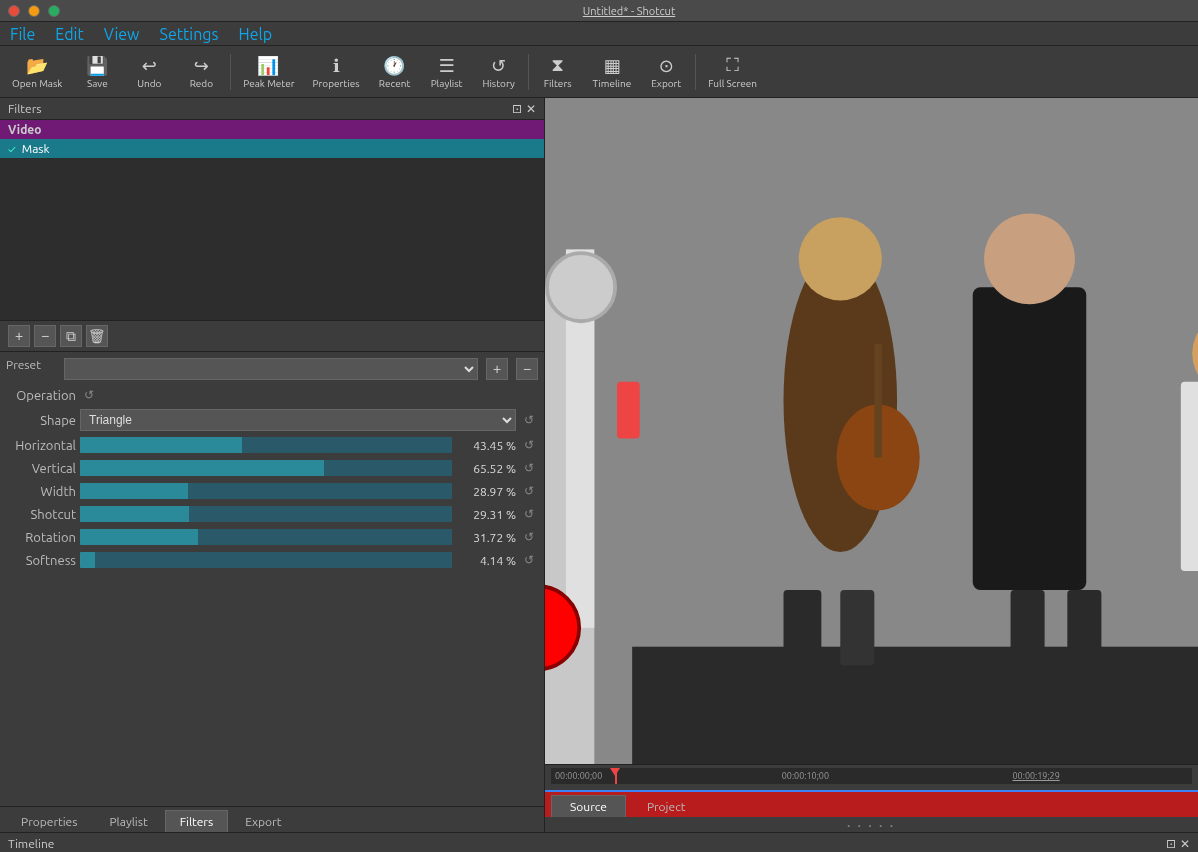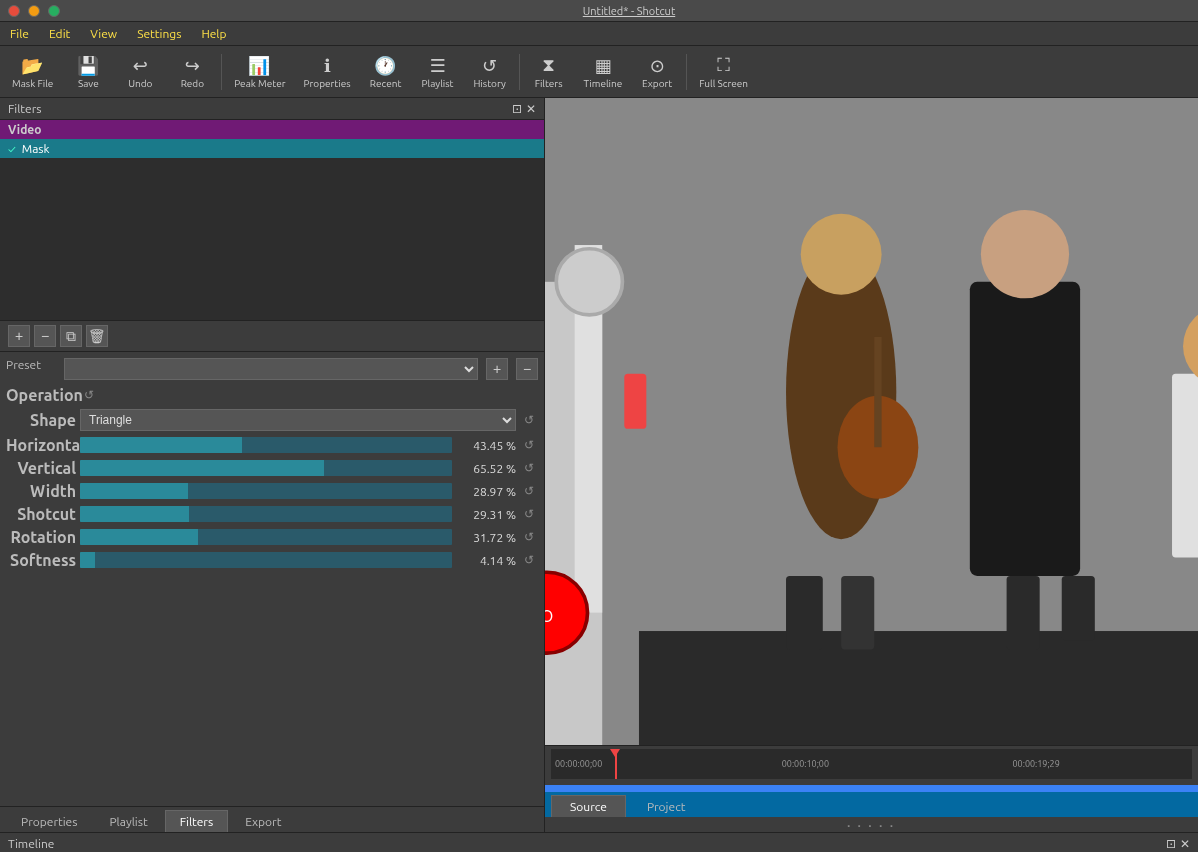--- a/index.html
+++ b/index.html
@@ -38,22 +38,22 @@
     #menubar {
       background: #3c3c3c;
       height: 24px;
       display: flex;
       align-items: center;
       border-bottom: 1px solid #222;
     }
     .menu-item {
       padding: 2px 10px;
       cursor: pointer;
-      color: #fde047;
-      font-size: 12px;
+      color: #0ea5e9;
+      font-size: 16px;
     }
 
     
     #toolbar {
       background: #3c3c3c;
       height: 52px;
       display: flex;
       align-items: center;
       border-bottom: 1px solid #222;
       padding: 0 4px;
@@ -155,23 +155,22 @@
 
     .control-row {
       display: flex;
       align-items: center;
       margin-bottom: 5px;
       gap: 4px;
     }
     .control-label {
       width: 70px;
       text-align: right;
-      font-size: 16px;
+      font-size: 13px;
       color: #bbb;
-      font-weight: bold;
     }
     .control-value {
       width: 60px;
       text-align: right;
       font-size: 12px;
       color: #ddd;
     }
     .reset-btn {
       width: 18px; height: 18px;
       background: transparent;
@@ -277,21 +276,21 @@
     }
 
     
     #transport-bar {
       background: #3c3c3c;
       border-top: 1px solid #222;
       padding: 3px 6px;
     }
 
     .timecode-ruler {
-      height: 30px;
+      height: 16px;
       background: #2a2a2a;
       position: relative;
       margin-bottom: 3px;
       font-size: 9px;
       color: #888;
       display: flex;
       align-items: center;
       overflow: hidden;
       padding-left: 32px;
     }
@@ -338,24 +337,24 @@
       border: none;
       color: #ccc;
       cursor: pointer;
       font-size: 14px;
       padding: 2px 4px;
     }
 
     
     #source-tabs {
       display: flex;
-      background: #0369a1;
+      background: #b91c1c;
       padding: 3px 6px 0;
       gap: 2px;
-      border-top: 7px solid #3b82f6;
+      border-top: 2px solid #3b82f6;
     }
     .source-tab {
       padding: 4px 18px;
       cursor: pointer;
       font-size: 12px;
       color: #bbb;
       border: 1px solid transparent;
       border-bottom: none;
     }
     .source-tab.active {
@@ -396,21 +395,21 @@
   <span class="menu-item">File</span>
   <span class="menu-item">Edit</span>
   <span class="menu-item">View</span>
   <span class="menu-item">Settings</span>
   <span class="menu-item">Help</span>
 </div>
 
 <div id="toolbar">
   <div class="toolbar-btn">
     <span class="toolbar-icon">📂</span>
-    <span>Mask File</span>
+    <span>Open Mask</span>
   </div>
   <div class="toolbar-btn">
     <span class="toolbar-icon">💾</span>
     <span>Save</span>
   </div>
   <div class="toolbar-btn">
     <span class="toolbar-icon">↩</span>
     <span>Undo</span>
   </div>
   <div class="toolbar-btn">
@@ -622,21 +621,21 @@
       </svg>
     </div>
 
     <div id="transport-bar">
 
       <div class="timecode-ruler">
         <div class="playhead-triangle"></div>
         <div class="playhead"></div>
         <span class="ruler-marker" style="left:4px;">00:00:00;00</span>
         <span class="ruler-marker" style="left:36%;">00:00:10;00</span>
-        <span class="ruler-marker" style="left:72%;">00:00:19;29</span>
+        <span class="ruler-marker" style="left:72%;text-decoration:underline;">00:00:19;29</span>
       </div>
 
     </div>
 
     <div id="source-tabs">
       <div class="source-tab active">Source</div>
       <div class="source-tab">Project</div>
     </div>
     <div style="text-align:center;background:#3c3c3c;padding:1px;">
       <span style="color:#888;font-size:8px;letter-spacing:3px;">• • • • •</span>

